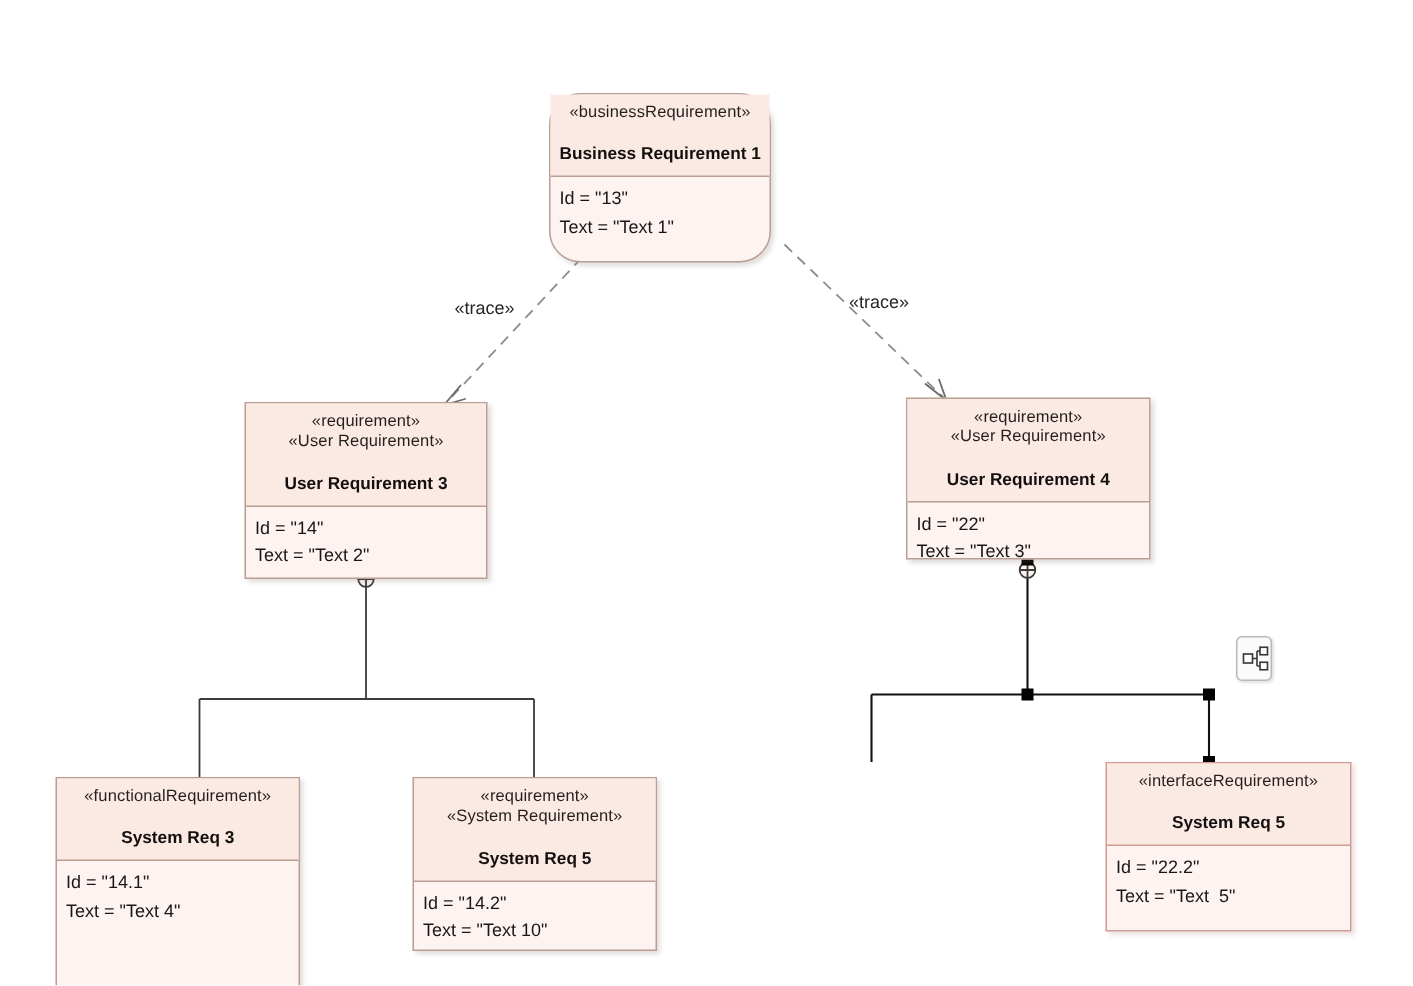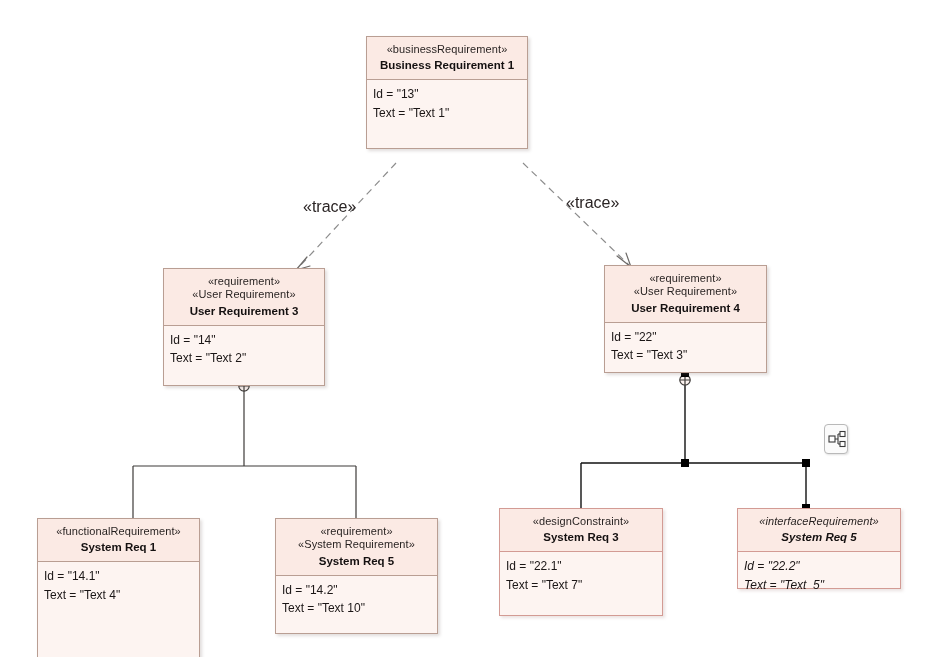--- a/index.html
+++ b/index.html
@@ -56,39 +56,39 @@
     font-size: 11px;
     color: #241f1e;
     letter-spacing: 0.1px;
     white-space: nowrap;
   }
   .node .nodename {
     display: block;
     font-size: 11.5px;
     font-weight: bold;
     color: #141010;
-    margin-top: 2px;
+    margin-top: 14px;
     white-space: nowrap;
   }
   .node .body {
     padding: 5px 0 0 6px;
     text-align: left;
   }
   .node .attr {
     display: block;
     font-size: 12px;
     color: #1b1616;
     line-height: 1.52;
     white-space: pre;
   }
 
   
   .edge-label {
     position: absolute;
-    font-size: 16px;
+    font-size: 12px;
     color: #2a2424;
     white-space: nowrap;
     background: transparent;
   }
 
   
   .badge-icon {
     position: absolute;
     box-sizing: border-box;
     width: 24px;
@@ -152,21 +152,21 @@
       <rect x="681" y="459" width="8" height="8" fill="#000000"></rect>
       <rect x="802" y="459" width="8" height="8" fill="#000000"></rect>
       <rect x="802" y="504" width="8" height="8" fill="#000000"></rect>
     </g>
   </svg>
 
   <div class="edge-label" style="left:303px; top:198px;">«trace»</div>
 
   <div class="edge-label" style="left:566px; top:194px;">«trace»</div>
 
-  <div class="node" style="left:366px; top:36px; width:162px; height:113px;">
+  <div class="node" style="left:366px; top:62px; width:148px; height:113px;border-radius:21px;">
     <div class="head">
       <span class="stereo">«businessRequirement»</span>
       <span class="nodename">Business Requirement 1</span>
     </div>
     <div class="body">
       <span class="attr">Id = "13"</span>
       <span class="attr">Text = "Text 1"</span>
     </div>
   </div>
 
@@ -190,52 +190,42 @@
     </div>
     <div class="body">
       <span class="attr">Id = "22"</span>
       <span class="attr">Text = "Text 3"</span>
     </div>
   </div>
 
   <div class="node" style="left:37px; top:518px; width:163px; height:145px;">
     <div class="head">
       <span class="stereo">«functionalRequirement»</span>
-      <span class="nodename">System Req 1</span>
+      <span class="nodename">System Req 3</span>
     </div>
     <div class="body">
       <span class="attr">Id = "14.1"</span>
       <span class="attr">Text = "Text 4"</span>
     </div>
   </div>
 
   <div class="node" style="left:275px; top:518px; width:163px; height:116px;">
     <div class="head">
       <span class="stereo">«requirement»</span>
       <span class="stereo">«System Requirement»</span>
       <span class="nodename">System Req 5</span>
     </div>
     <div class="body">
       <span class="attr">Id = "14.2"</span>
       <span class="attr">Text = "Text 10"</span>
     </div>
   </div>
 
-  <div class="node selected" style="left:499px; top:508px; width:164px; height:108px;">
-    <div class="head">
-      <span class="stereo">«designConstraint»</span>
-      <span class="nodename">System Req 3</span>
-    </div>
-    <div class="body">
-      <span class="attr">Id = "22.1"</span>
-      <span class="attr">Text = "Text 7"</span>
-    </div>
-  </div>
-
-  <div class="node selected" style="left:737px; top:508px; width:164px; height:81px;font-style:italic;">
+
+  <div class="node selected" style="left:737px; top:508px; width:164px; height:113px;">
     <div class="head">
       <span class="stereo">«interfaceRequirement»</span>
       <span class="nodename">System Req 5</span>
     </div>
     <div class="body">
       <span class="attr">Id = "22.2"</span>
       <span class="attr">Text = "Text  5"</span>
     </div>
   </div>
 

